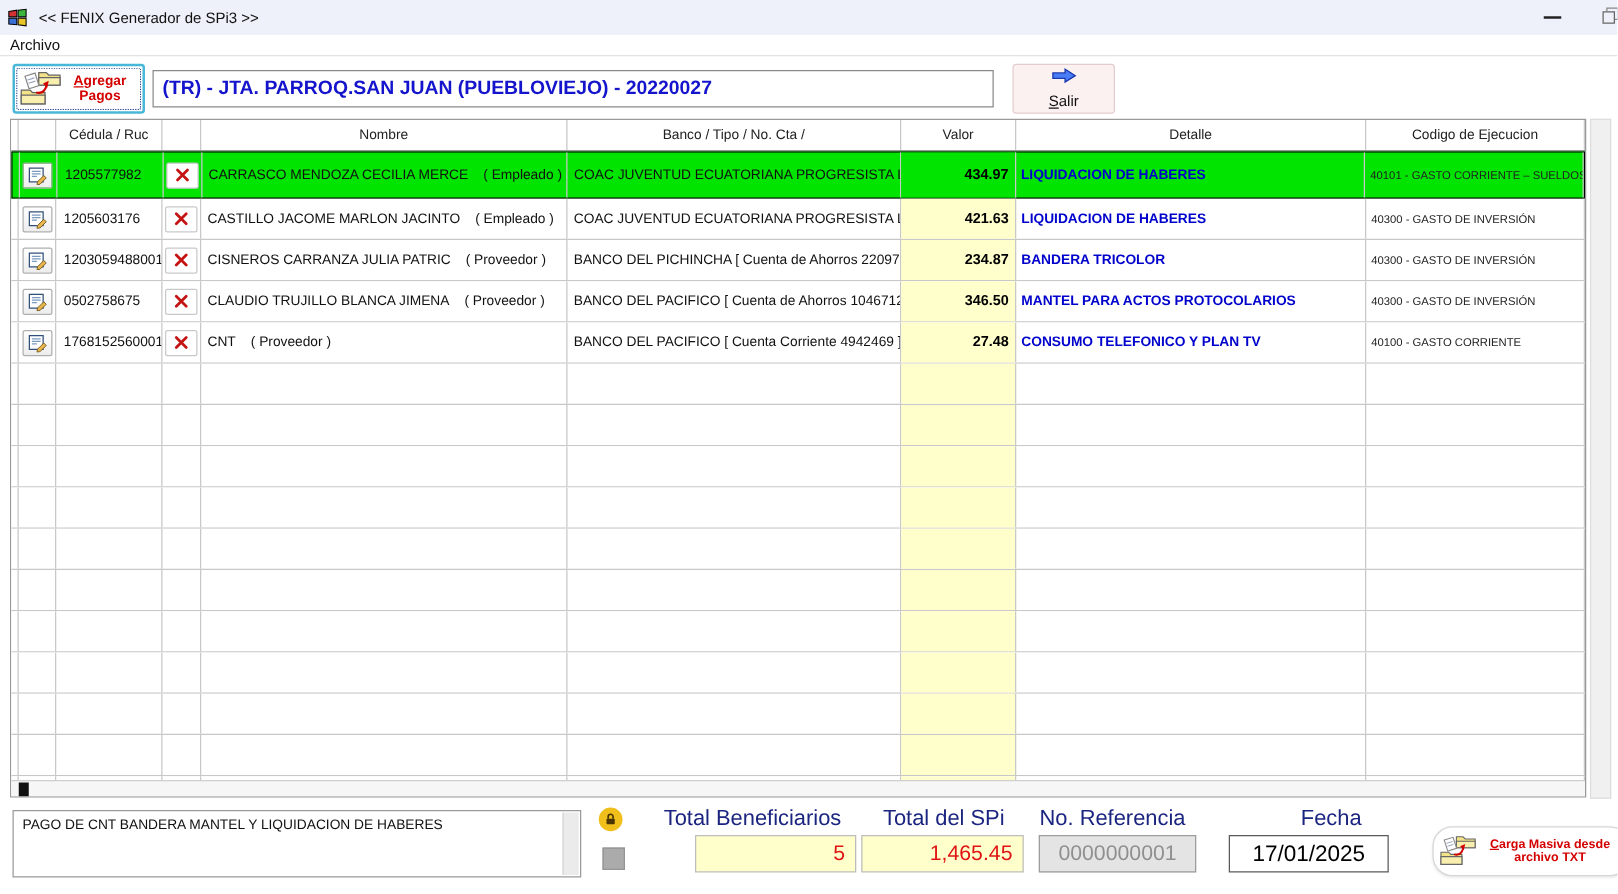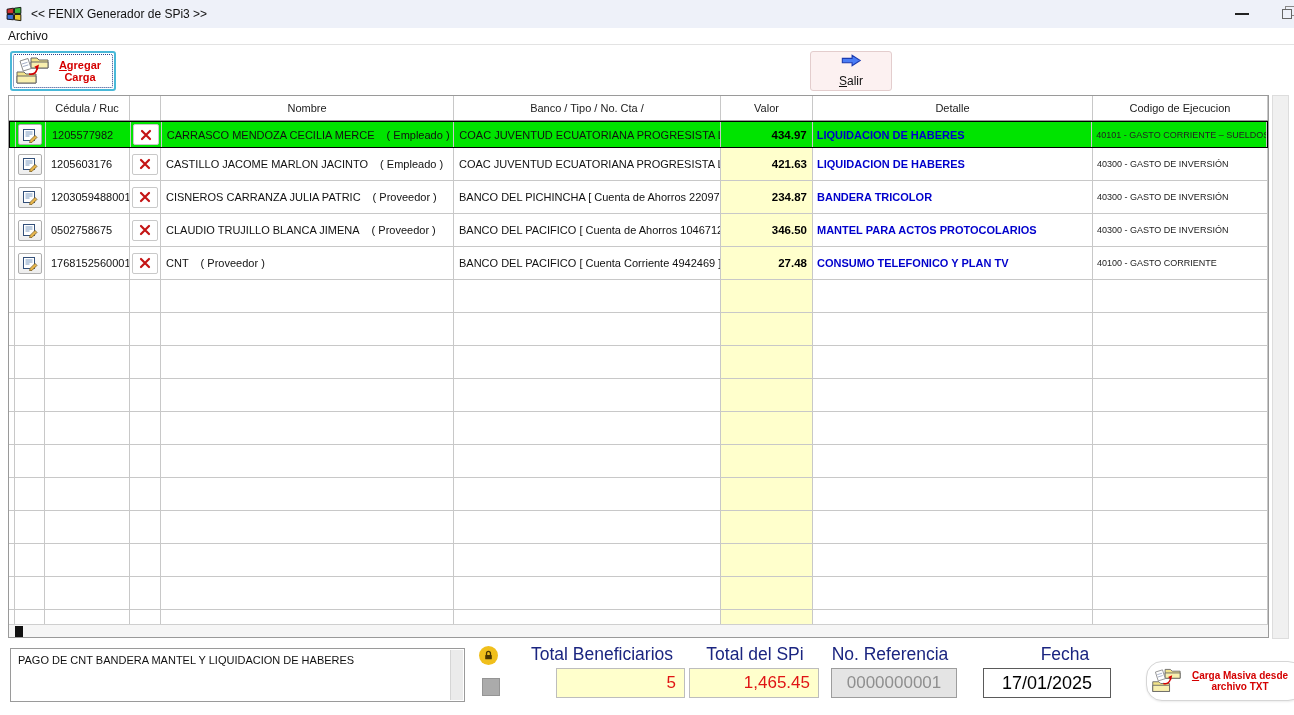--- a/index.html
+++ b/index.html
@@ -51,21 +51,21 @@
   .trow { display:flex; height:33px; border-bottom:1px solid #c8c8c8; background:#fff; }
   .c { border-right:1px solid #c8c8c8; display:flex; align-items:center; overflow:hidden; white-space:nowrap; }
   .cedula { padding-left:6px; font-size:11px; color:#111; }
   .nombre { padding-left:5px; font-size:11px; color:#111; }
   .nombre .tipo { margin-left:12px; }
   .banco  { padding-left:5px; font-size:11px; color:#111; }
   .valor  { justify-content:flex-end; padding-right:5px; font-size:11.5px; font-weight:bold; color:#000;
             background:#ffffcc; }
   .detalle{ padding-left:4px; font-size:11px; font-weight:bold; color:#0000cc; }
   .codigo { padding-left:4px; font-size:9px; color:#222; }
-  .trow.selected { background:#00e400; border:1px solid #000; height:27px; }
+  .trow.selected { background:#00e400; border:1px solid #000; height:38px; }
   .trow.selected .valor { background:#00e400; }
   .icon-btn { width:24px; height:21px; margin:auto; background:linear-gradient(#ffffff,#ededed);
               border:1px solid #aeaeae; border-radius:2px; display:flex; align-items:center;
               justify-content:center; padding:0; }
   .x-btn { width:26px; height:21px; margin:auto; background:#fff; border:1px solid #c9c9c9;
            border-radius:2px; display:flex; align-items:center; justify-content:center; padding:0; }
   .hscroll { position:absolute; left:0; bottom:0; width:100%; height:13px; background:#f6f6f6;
              border-top:1px solid #cfcfcf; }
   .hthumb { position:absolute; left:6px; top:1px; width:8px; height:11px; background:#111; }
   .vscroll { position:absolute; left:1272px; top:95px; width:17px; height:544px; background:#f0f0f0;
@@ -134,24 +134,27 @@
         <path d="M5 6 l8 -2.5 3.2 10 -8 2.5 z" fill="#fff" stroke="#8a8a8a" stroke-width="1"></path>
         <path d="M7 9 l5.5 -1.7 M7.8 11.6 l5.5 -1.7" stroke="#9aa5c0" stroke-width="0.9" fill="none"></path>
         <path d="M2 17 h7 l2 2 h10 v9 h-19 z" fill="#f2e389" stroke="#666" stroke-width="1"></path>
         <path d="M2 21 h19 v7 h-19 z" fill="#f8efae" stroke="#666" stroke-width="1"></path>
         <path d="M14 19 C 18 20 21 18 22.2 13.5" fill="none" stroke="#d40000" stroke-width="1.6"></path>
         <path d="M24 9.5 l-4.6 2.2 3.4 3.4 z" fill="#d40000"></path>
       </svg>
     </span>
     <span style="flex:1">
       <span class="rtext ul">Agregar</span>
-      <span class="rtext">Carga</span>
+      <span class="rtext">Pagos</span>
     </span>
   </button>
 
+  <div class="entity-field">
+    <span>(TR) - JTA. PARROQ.SAN JUAN (PUEBLOVIEJO) - 20220027</span>
+  </div>
 
   <button class="btn-salir">
     <span>
       <svg width="22" height="13" viewBox="0 0 20 12">
         <path d="M2 4 h9 V1.2 l7.5 4.8 -7.5 4.8 V8 H2 z" fill="#4a7cf5" stroke="#1a3ab0" stroke-width="1"></path>
       </svg>
     </span>
     <span class="salir-label ul">Salir</span>
   </button>
 

